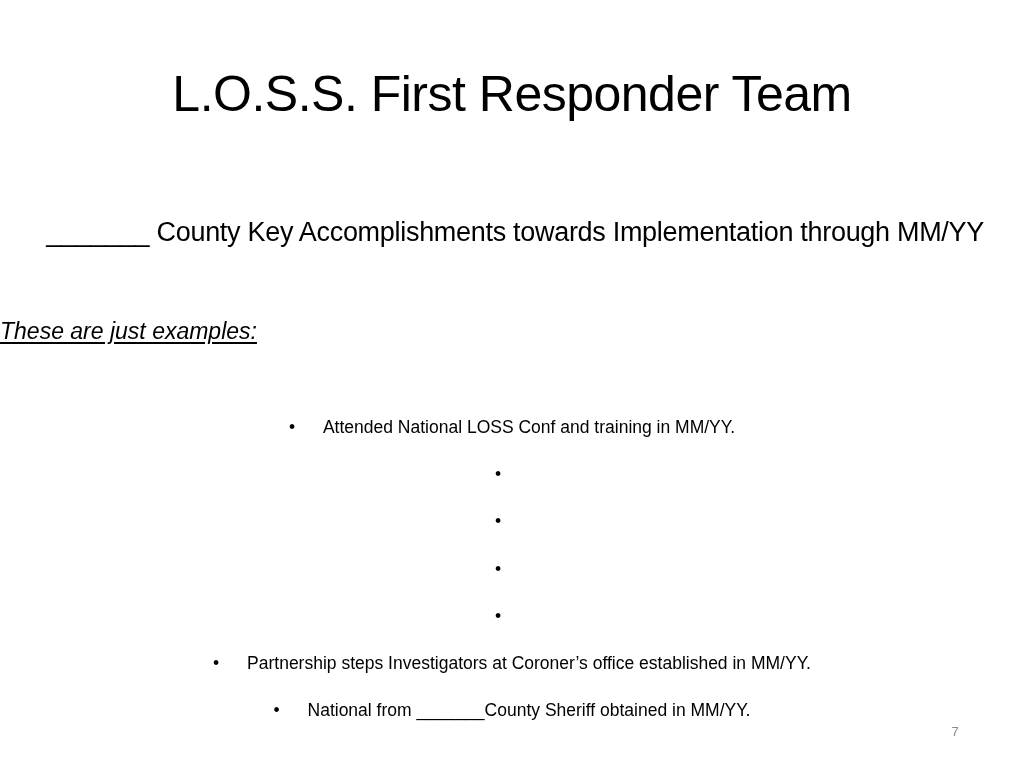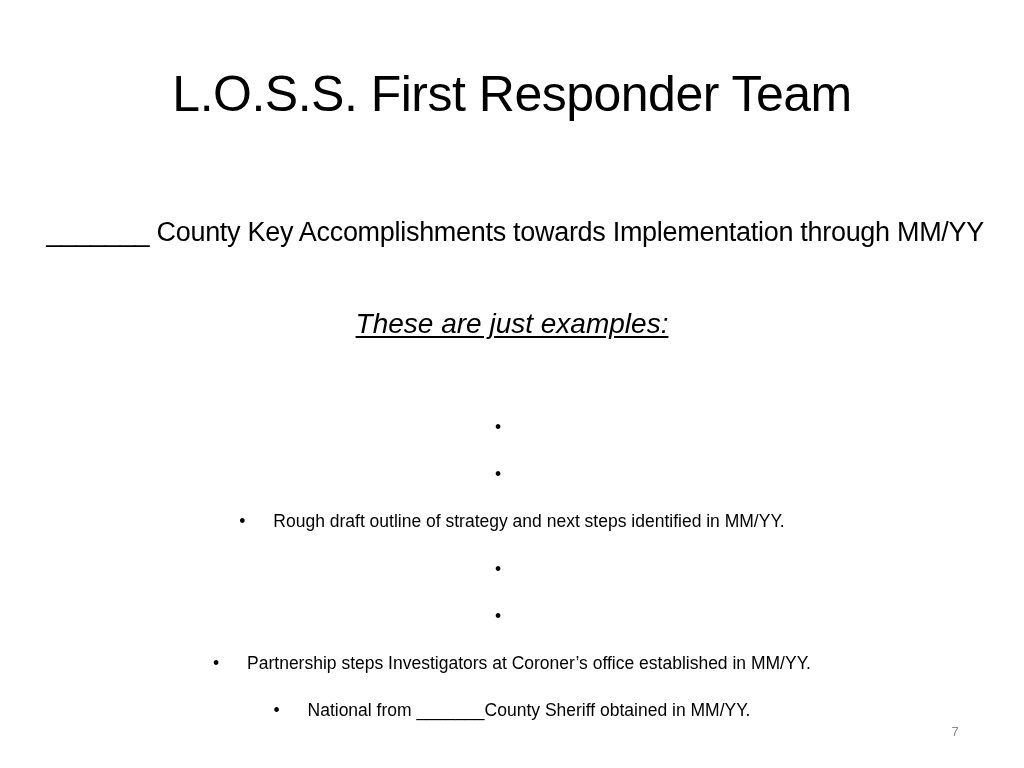--- a/index.html
+++ b/index.html
@@ -12,22 +12,22 @@
     .slide { position: absolute; left: 0; top: 0; width: 1024px; height: 768px; }
     .title {
       position: absolute; left: 0; top: 62px; width: 1024px; text-align: center;
       font-size: 50px; line-height: 64px; letter-spacing: -0.5px;
     }
     .subtitle {
       position: absolute; left: 40px; top: 186px; width: 944px; text-align: right;
       font-size: 27px; line-height: 40px; letter-spacing: -0.3px; margin-top: 26px;
     }
     .note {
-      position: absolute; left: 0; top: 308px; width: 1024px; text-align: center;
-      font-size: 28px; font-style: italic; text-decoration: underline;
+      position: absolute; left: 0; top: 318px; width: 1024px; 
+      font-size: 23px; font-style: italic; text-decoration: underline;
       text-underline-offset: 3px;
     }
     .bullets {
       position: absolute; left: 0; top: 412px; width: 1024px;
       margin: 0; padding: 0; list-style: none;
     }
     .bullet {
       height: 47.2px; display: flex; justify-content: center; align-items: flex-start;
       font-size: 17.5px; line-height: 30px;
     }
@@ -41,27 +41,27 @@
 <body>
 
 <div class="slide">
   <div class="title">L.O.S.S. First Responder Team</div>
   <div class="subtitle">_______ County Key Accomplishments towards Implementation through MM/YY</div>
   <div class="note">These are just examples:</div>
 
   <ul class="bullets">
     <li class="bullet">
       <span class="dot">•</span>
+      <span>Attended National LOSS Conf and training in MM/YY.</span>
     </li>
     <li class="bullet">
       <span class="dot">•</span>
     </li>
     <li class="bullet">
       <span class="dot">•</span>
-      <span>Rough draft outline of strategy and next steps identified in MM/YY.</span>
     </li>
     <li class="bullet">
       <span class="dot">•</span>
     </li>
     <li class="bullet">
       <span class="dot">•</span>
     </li>
     <li class="bullet">
       <span class="dot">•</span>
       <span>Partnership steps Investigators at Coroner’s office established in MM/YY.</span>

